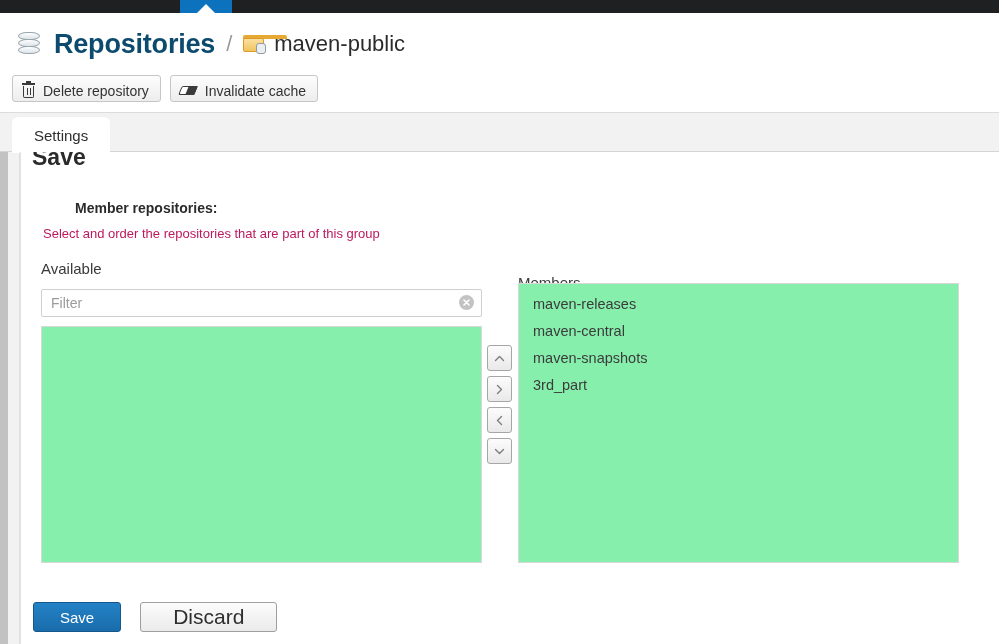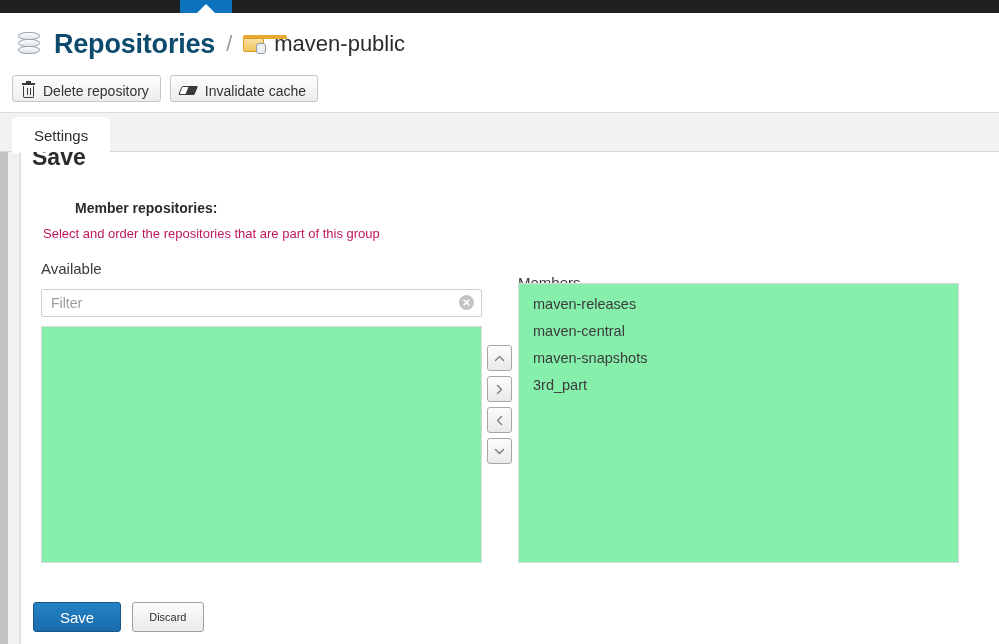--- a/index.html
+++ b/index.html
@@ -314,28 +314,29 @@
     background: linear-gradient(#2382c6, #1a6cab);
     border: 1px solid #15578a;
     border-radius: 3px;
     color: #ffffff;
     font-family: "Liberation Sans", sans-serif;
     font-size: 15px;
     cursor: pointer;
   }
   .btn-discard {
     height: 30px;
-    padding: 0 16px;
+    padding: 0 32px;
     background: linear-gradient(#fcfcfc, #eaeaea);
     border: 1px solid #9f9f9f;
     border-radius: 3px;
     color: #2f2f2f;
     font-family: "Liberation Sans", sans-serif;
-    font-size: 11px;
-    cursor: pointer;
+    font-size: 21px;
+    cursor: pointer;
+    margin-left: 8px;
   }
 </style>
 </head>
 <body>
 
 <div class="app-bar">
   <div class="app-bar-active"></div>
   <div class="app-bar-notch"></div>
 </div>
 

